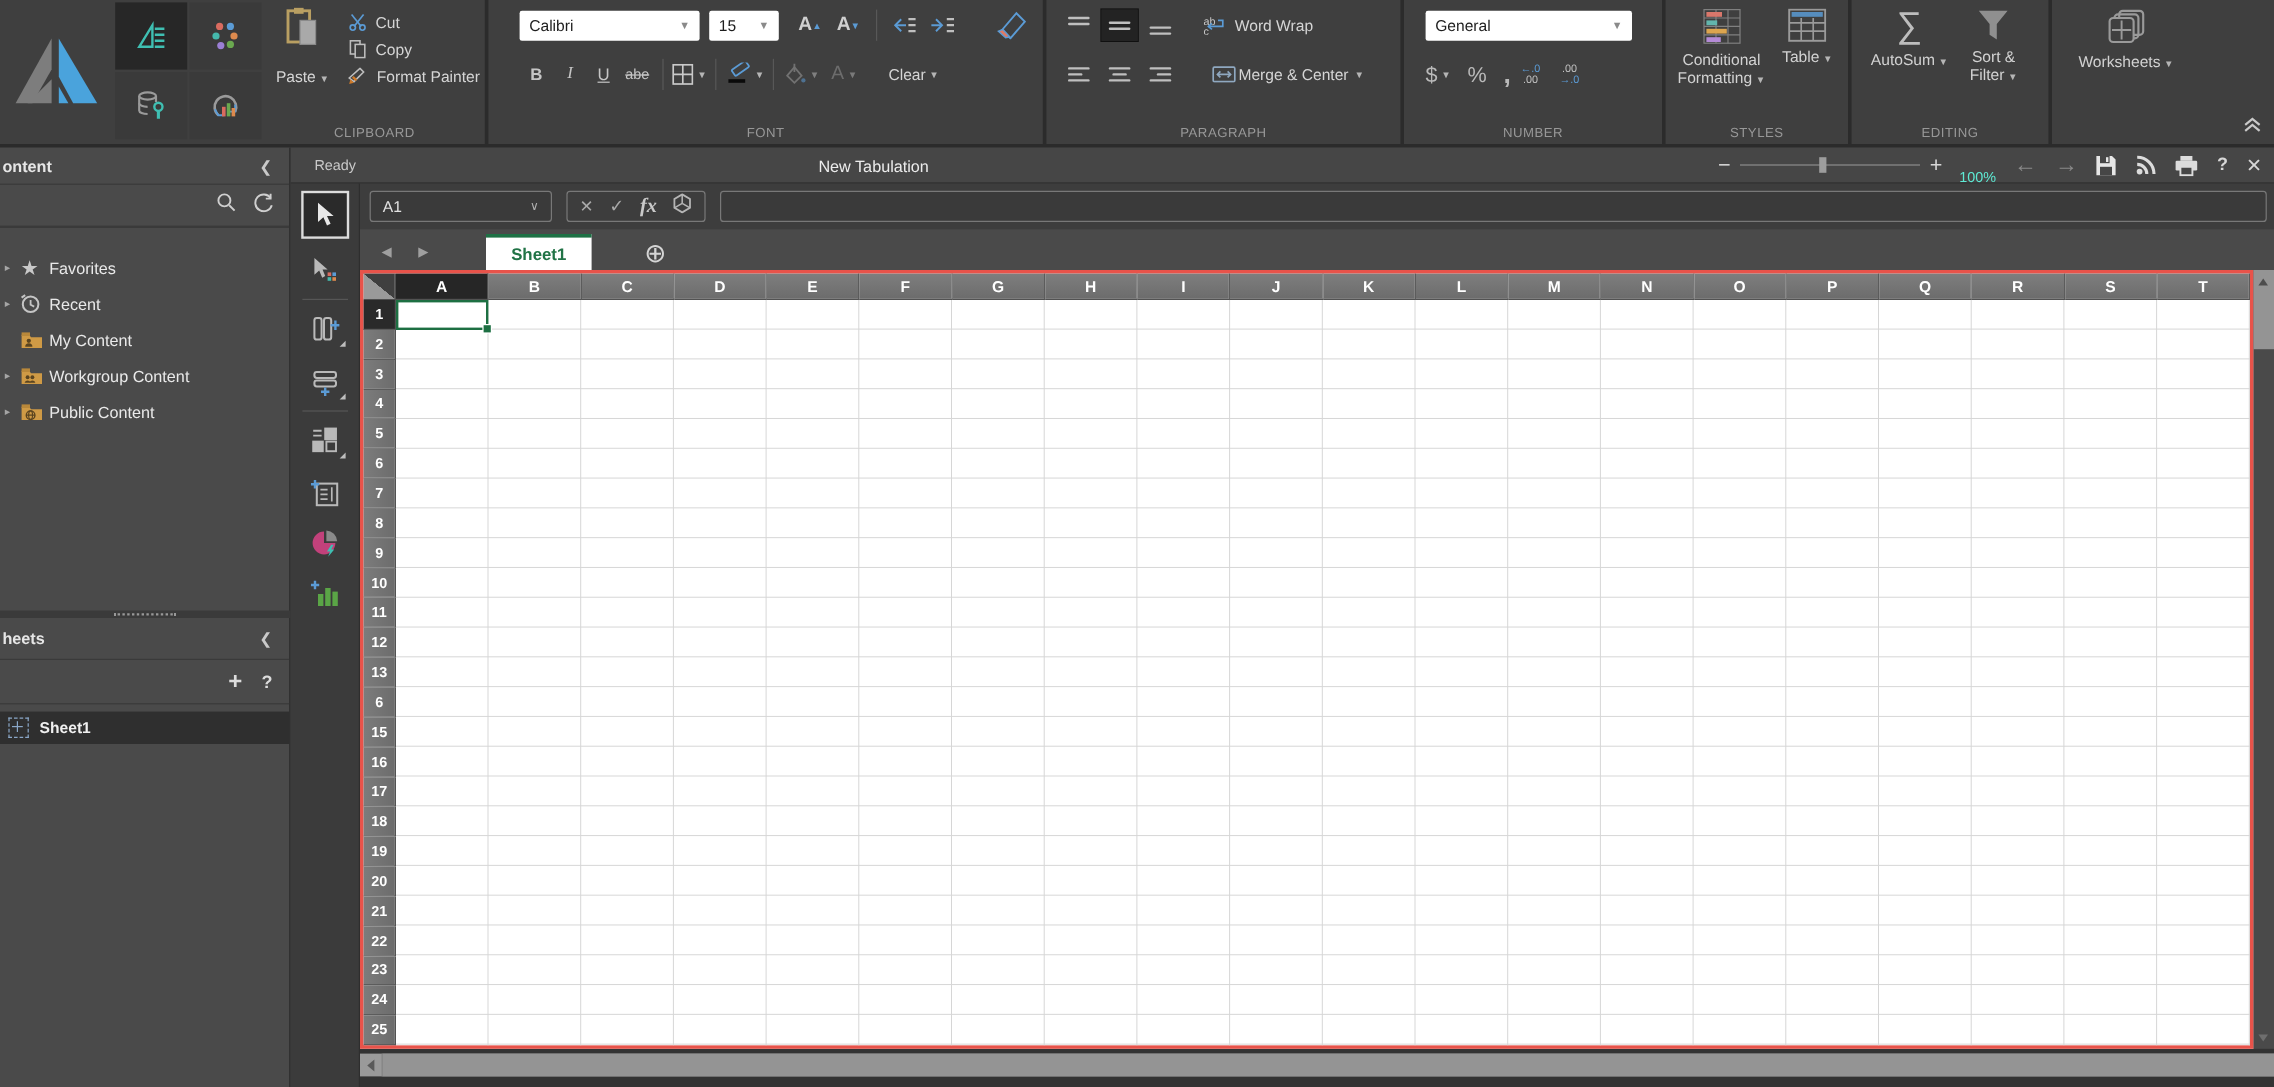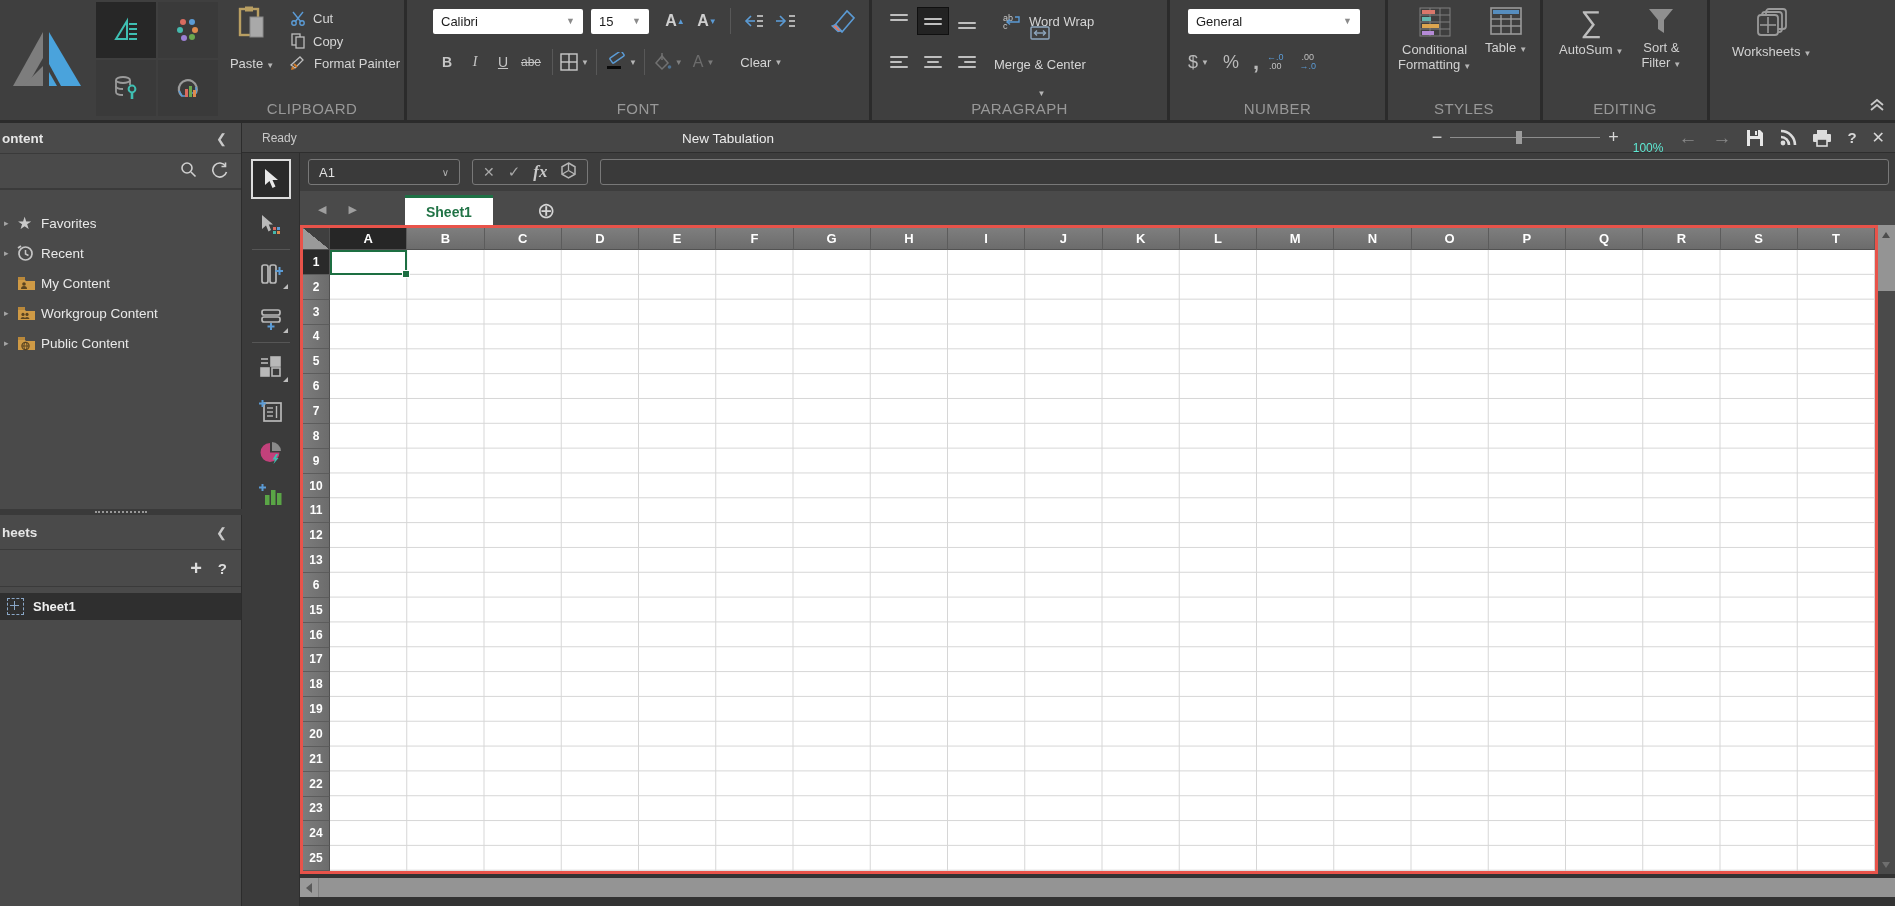--- a/index.html
+++ b/index.html
@@ -5,21 +5,21 @@
   html,body{margin:0;padding:0;background:#222;}
   #app{position:relative;width:1895px;height:906px;background:#333;overflow:hidden;
        font-family:"Liberation Sans",sans-serif;color:#ddd;-webkit-font-smoothing:antialiased;}
   
   .ribbon{position:absolute;left:0;top:0;width:1895px;height:123px;background:#3f3f3f;display:flex;border-bottom:3px solid #2b2b2b;box-sizing:border-box;}
   .logo-box{width:94px;height:100%;flex:none;display:flex;align-items:center;justify-content:center;}
   .app-tiles{width:126px;flex:none;display:grid;grid-template-columns:60px 60px;grid-template-rows:56px 56px;gap:2px;padding:2px 0 0 2px;box-sizing:border-box;}
   .tile{background:#3a3a3a;display:flex;align-items:center;justify-content:center;}
   .tile.active{background:#272727;}
   .rgroup{position:relative;height:100%;flex:none;border-right:3px solid #2b2b2b;box-sizing:border-box;}
-  .rlabel{position:absolute;bottom:3px;left:0;width:100%;text-align:center;color:#989898;font-size:15px;letter-spacing:.4px;}
+  .rlabel{position:absolute;bottom:3px;left:0;width:100%;text-align:center;color:#989898;font-size:11px;letter-spacing:.4px;}
   .rrow1{height:42px;display:flex;align-items:center;}
   .rrow2{height:40px;display:flex;align-items:center;}
   .rbtn{display:flex;align-items:center;justify-content:center;color:#cfcfcf;}
   .dd{font-size:8px;color:#b5b5b5;margin-left:3px;}
   .combo{background:#fff;border-radius:2px;height:25px;display:flex;align-items:center;padding:0 8px;color:#1d1d1d;font-size:13px;box-sizing:border-box;}
   .combo .chev{margin-left:auto;color:#8a8a8a;font-size:9px;}
   .vsep{width:1px;height:26px;background:#585858;margin:0 7px;flex:none;}
   
   .paste-btn{width:64px;display:flex;flex-direction:column;align-items:center;gap:16px;margin-top:6px;}
   .clip-list{display:flex;flex-direction:column;gap:7px;margin:10px 0 0 6px;}
@@ -344,21 +344,21 @@
               <span style="width:100%;"></span>
             </span>
         </div>
         <div class="alignbtn">
           <span class="bars" style="align-items:flex-end;">
               <span style="width:100%;"></span>
               <span style="width:12px;"></span>
               <span style="width:100%;"></span>
             </span>
         </div>
-        <div class="rbtn" style="margin-left:8px;gap:17px;font-size:13px;color:#d5d5d5;flex-direction:column;">
+        <div class="rbtn" style="margin-left:24px;gap:2px;font-size:13px;color:#d5d5d5;">
           <svg width="20" height="14" viewBox="0 0 20 14">
             <rect x="1" y="1" width="18" height="12" rx="1" fill="none" stroke="#8fa8c0" stroke-width="1.4"></rect>
             <line x1="5" y1="7" x2="15" y2="7" stroke="#8fa8c0" stroke-width="1.4"></line>
             <polyline points="7,4.5 4.5,7 7,9.5" fill="none" stroke="#8fa8c0" stroke-width="1.4"></polyline>
             <polyline points="13,4.5 15.5,7 13,9.5" fill="none" stroke="#8fa8c0" stroke-width="1.4"></polyline>
           </svg>
           <span>Merge &amp; Center</span>
           <span class="dd">▼</span>
         </div>
       </div>

